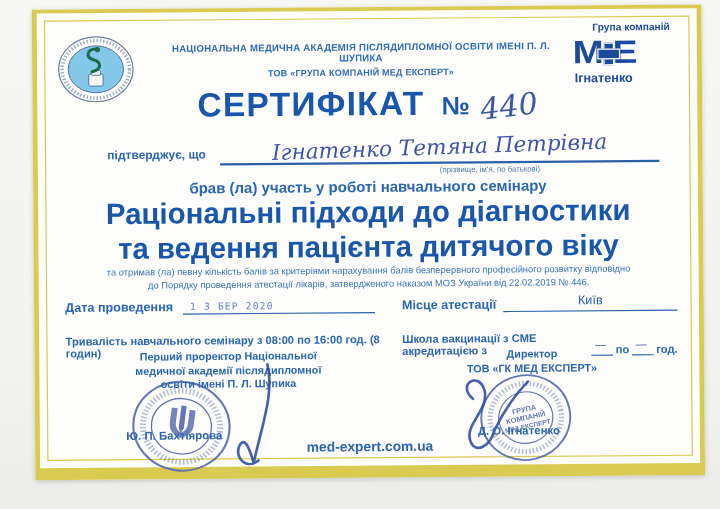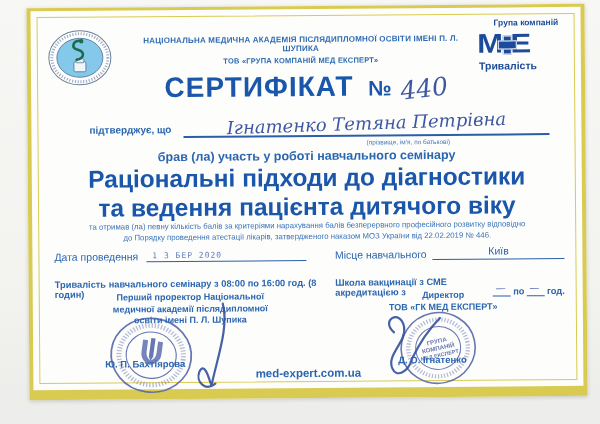--- a/index.html
+++ b/index.html
@@ -54,21 +54,21 @@
   
   .participation{position:absolute;top:140px;width:100%;text-align:center;font-size:12.5px;font-weight:bold;color:var(--blue-mid);}
   .seminar-title{position:absolute;top:155px;width:100%;text-align:center;font-size:24.5px;font-weight:800;line-height:1.17;color:var(--blue);}
   .note{position:absolute;top:212px;width:100%;text-align:center;font-size:7.8px;line-height:1.4;color:var(--blue-light);}
   
   .fields{position:absolute;top:236px;left:22px;right:18px;}
   .fields-row{display:flex;align-items:flex-end;}
   .fields-row + .fields-row{margin-top:17px;}
   .cell-left{width:55%;display:flex;align-items:flex-end;}
   .cell-right{width:45%;display:flex;align-items:flex-end;}
-  .field-label{font-size:10.5px;font-weight:normal;color:var(--blue-mid);white-space:nowrap;}
+  .field-label{font-size:10.5px;font-weight:bold;color:var(--blue-mid);white-space:nowrap;}
   .date-line{width:160px;margin-left:8px;border-bottom:1.5px solid #2b5fa8;position:relative;height:14px;}
   .date-stamp{position:absolute;left:6px;bottom:1px;font-family:"DejaVu Sans Mono",monospace;font-size:8px;letter-spacing:1px;color:#5570b8;opacity:.9;}
   .place-line{flex:1;margin-left:6px;border-bottom:1.5px solid #2b5fa8;position:relative;height:16px;}
   .place-value{position:absolute;left:0;right:0;bottom:2px;text-align:center;font-size:10.5px;color:#2b5fa8;}
   .small-bold{font-size:9.3px;font-weight:bold;color:var(--blue-mid);}
   .vacc{display:flex;align-items:flex-end;flex-wrap:nowrap;}
   .blank{display:inline-block;width:22px;border-bottom:1.2px solid #2b5fa8;position:relative;height:11px;margin:0 2px;}
   .blank .dash{position:absolute;left:3px;bottom:2px;font-family:"DejaVu Serif",serif;font-style:italic;font-size:10px;color:var(--ink);}
   
   .sig-block{position:absolute;top:282px;color:var(--blue-mid);}
@@ -108,21 +108,21 @@
     <div class="org-line2">ТОВ «ГРУПА КОМПАНІЙ МЕД ЕКСПЕРТ»</div>
   </div>
 
   <div class="logo-block">
     <div class="logo-top">Група компаній</div>
     <div class="monogram">
       <span class="mono-letter">M</span>
       <span class="mono-cross"></span>
       <span class="mono-letter">E</span>
     </div>
-    <div class="logo-bottom">Тривалість</div>
+    <div class="logo-bottom">Ігнатенко</div>
   </div>
 
   <div class="title-row">
     <span class="title-main">СЕРТИФІКАТ</span>
     <span class="title-no">№</span>
     <span class="title-num">440</span>
   </div>
 
   <div class="name-row">
     <span class="confirm-label">підтверджує, що</span>
@@ -146,21 +146,21 @@
 
   <div class="fields">
     <div class="fields-row">
       <div class="cell-left">
         <span class="field-label">Дата проведення</span>
         <span class="date-line">
           <span class="date-stamp">1 3 БЕР 2020</span>
         </span>
       </div>
       <div class="cell-right">
-        <span class="field-label">Місце навчального</span>
+        <span class="field-label">Місце атестації</span>
         <span class="place-line">
           <span class="place-value">Київ</span>
         </span>
       </div>
     </div>
     <div class="fields-row">
       <div class="cell-left">
         <span class="small-bold">Тривалість навчального семінару з 08:00 по 16:00 год. (8 годин)</span>
       </div>
       <div class="cell-right vacc">

